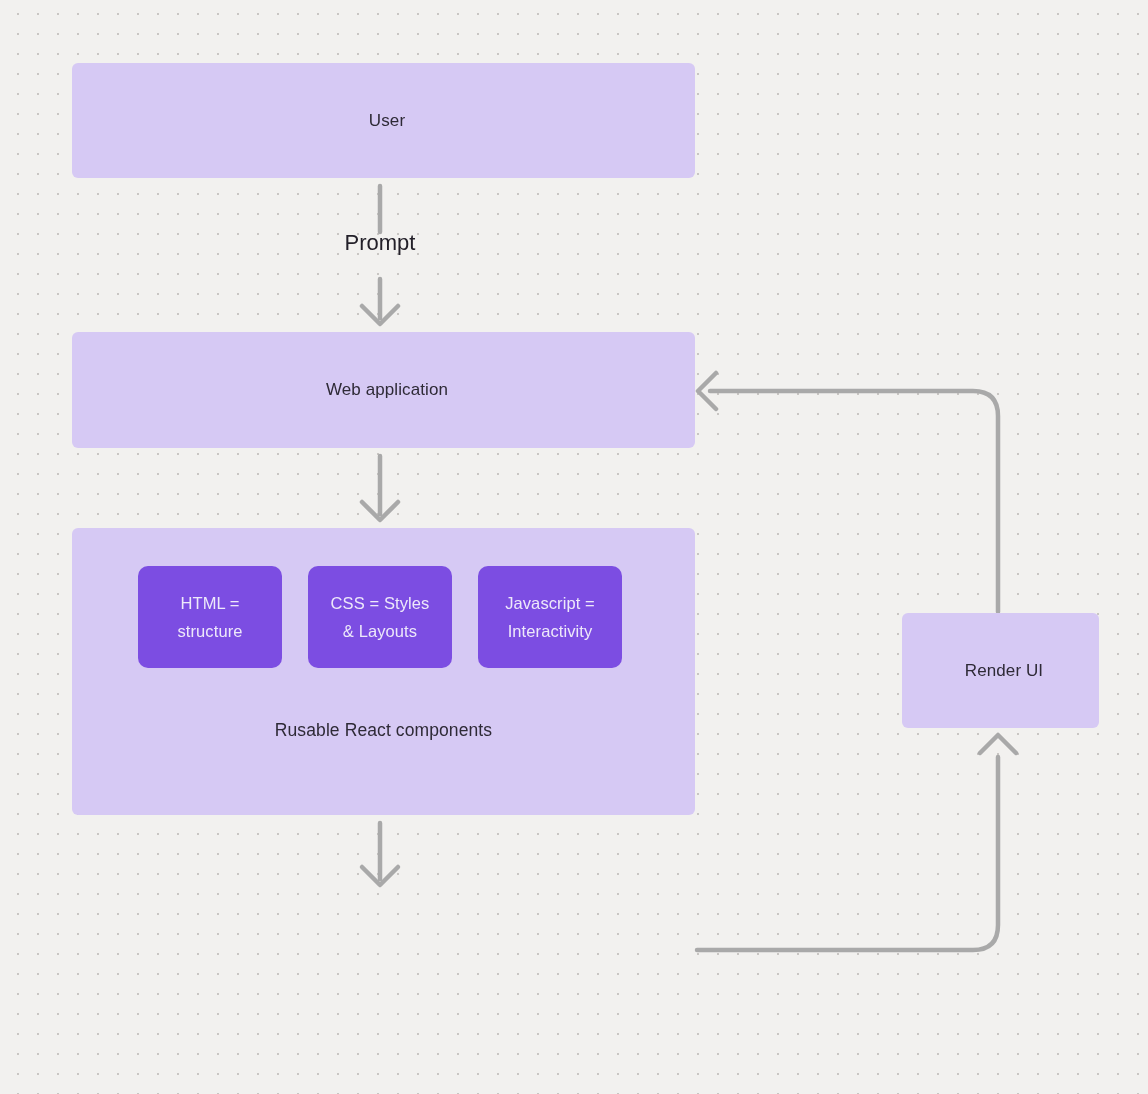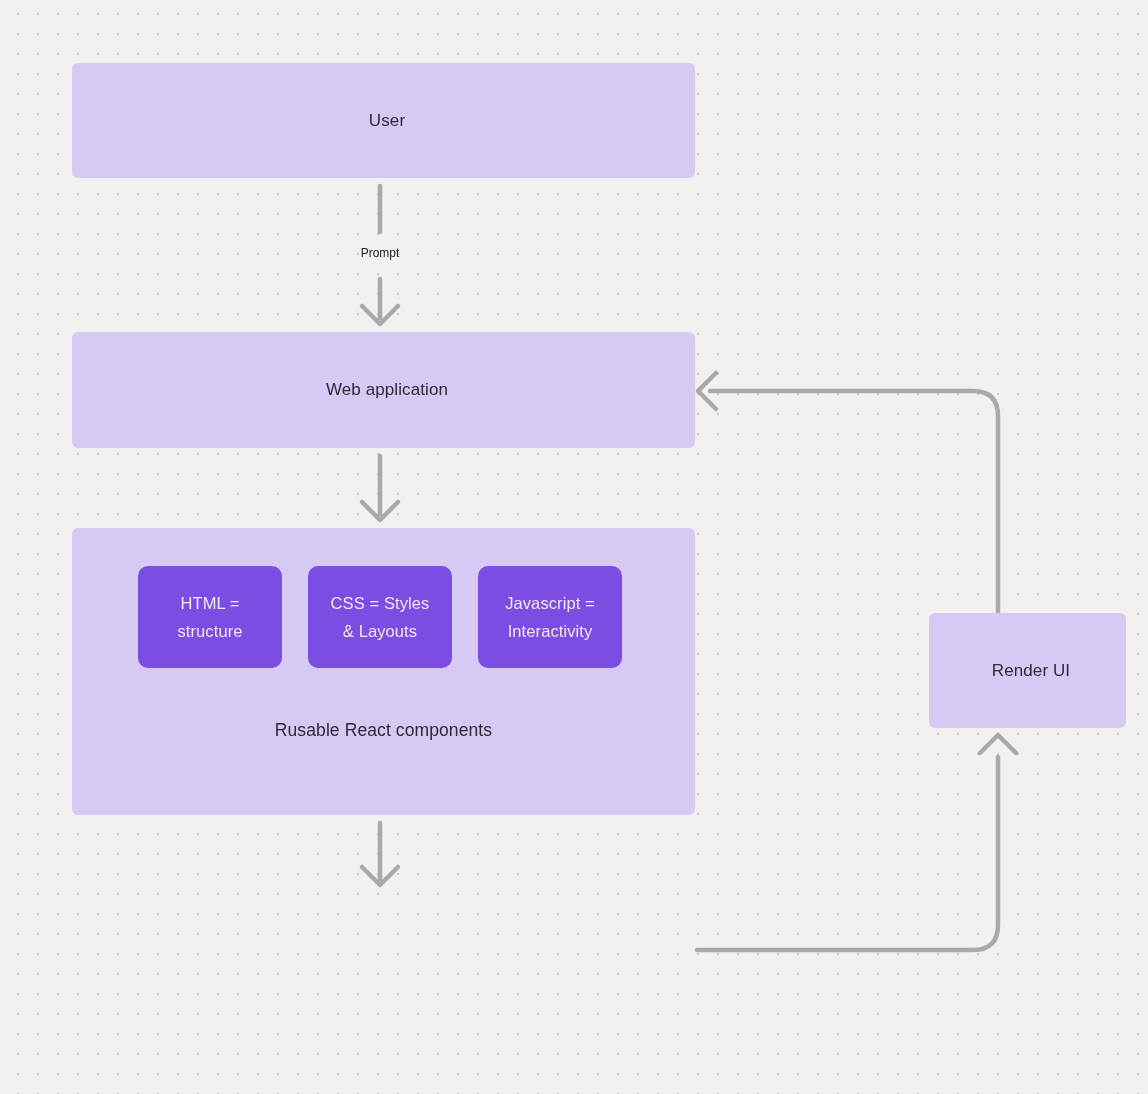--- a/index.html
+++ b/index.html
@@ -33,21 +33,21 @@
     justify-content: center;
     font-size: 17px;
     letter-spacing: 0.1px;
     color: #2e2a36;
     padding-left: 7px;
   }
   .node-user      { left: 72px;  top: 63px;  width: 616px; height: 115px; }
   .node-webapp    { left: 72px;  top: 332px; width: 616px; height: 116px; }
   .node-container { left: 72px;  top: 528px; width: 616px; height: 287px; display: block; }
   .node-vite      { left: 72px;  top: 893px; width: 616px; height: 115px; }
-  .node-render    { left: 902px; top: 613px; width: 190px; height: 115px; margin-left: 27px; }
+  .node-render    { left: 902px; top: 613px; width: 190px; height: 115px; }
 
   .chips {
     position: absolute;
     left: 66px;
     top: 38px;
     display: flex;
     gap: 26px;
   }
   .chip {
     width: 144px;
@@ -69,23 +69,23 @@
     position: absolute;
     left: 0;
     right: 0;
     top: 192px;
     text-align: center;
     font-size: 17.5px;
   }
   .edge-label {
     position: absolute;
     left: 380px;
-    top: 246px;
+    top: 230px;
     transform: translateX(-50%);
-    font-size: 12px;
+    font-size: 22px;
     color: #232029;
     white-space: nowrap;
   }
 </style>
 </head>
 <body>
 
 <div class="stage">
 
   <svg class="connectors" width="1148" height="1094" viewBox="0 0 1148 1094">

